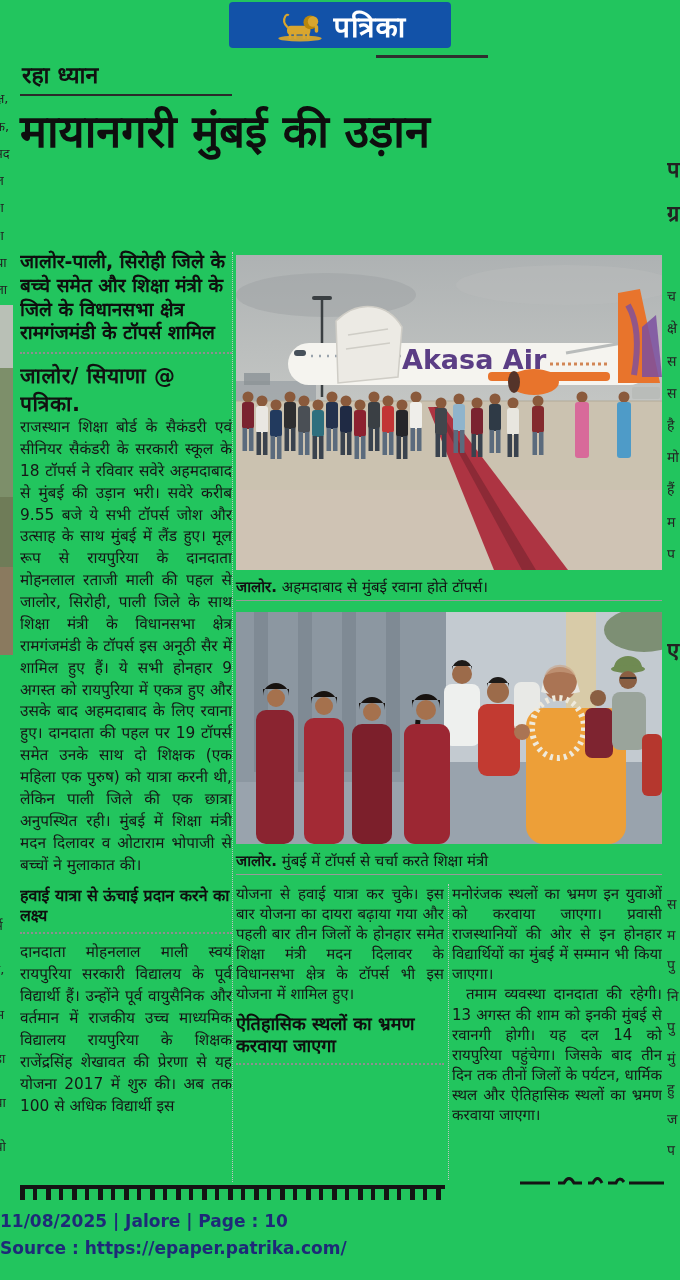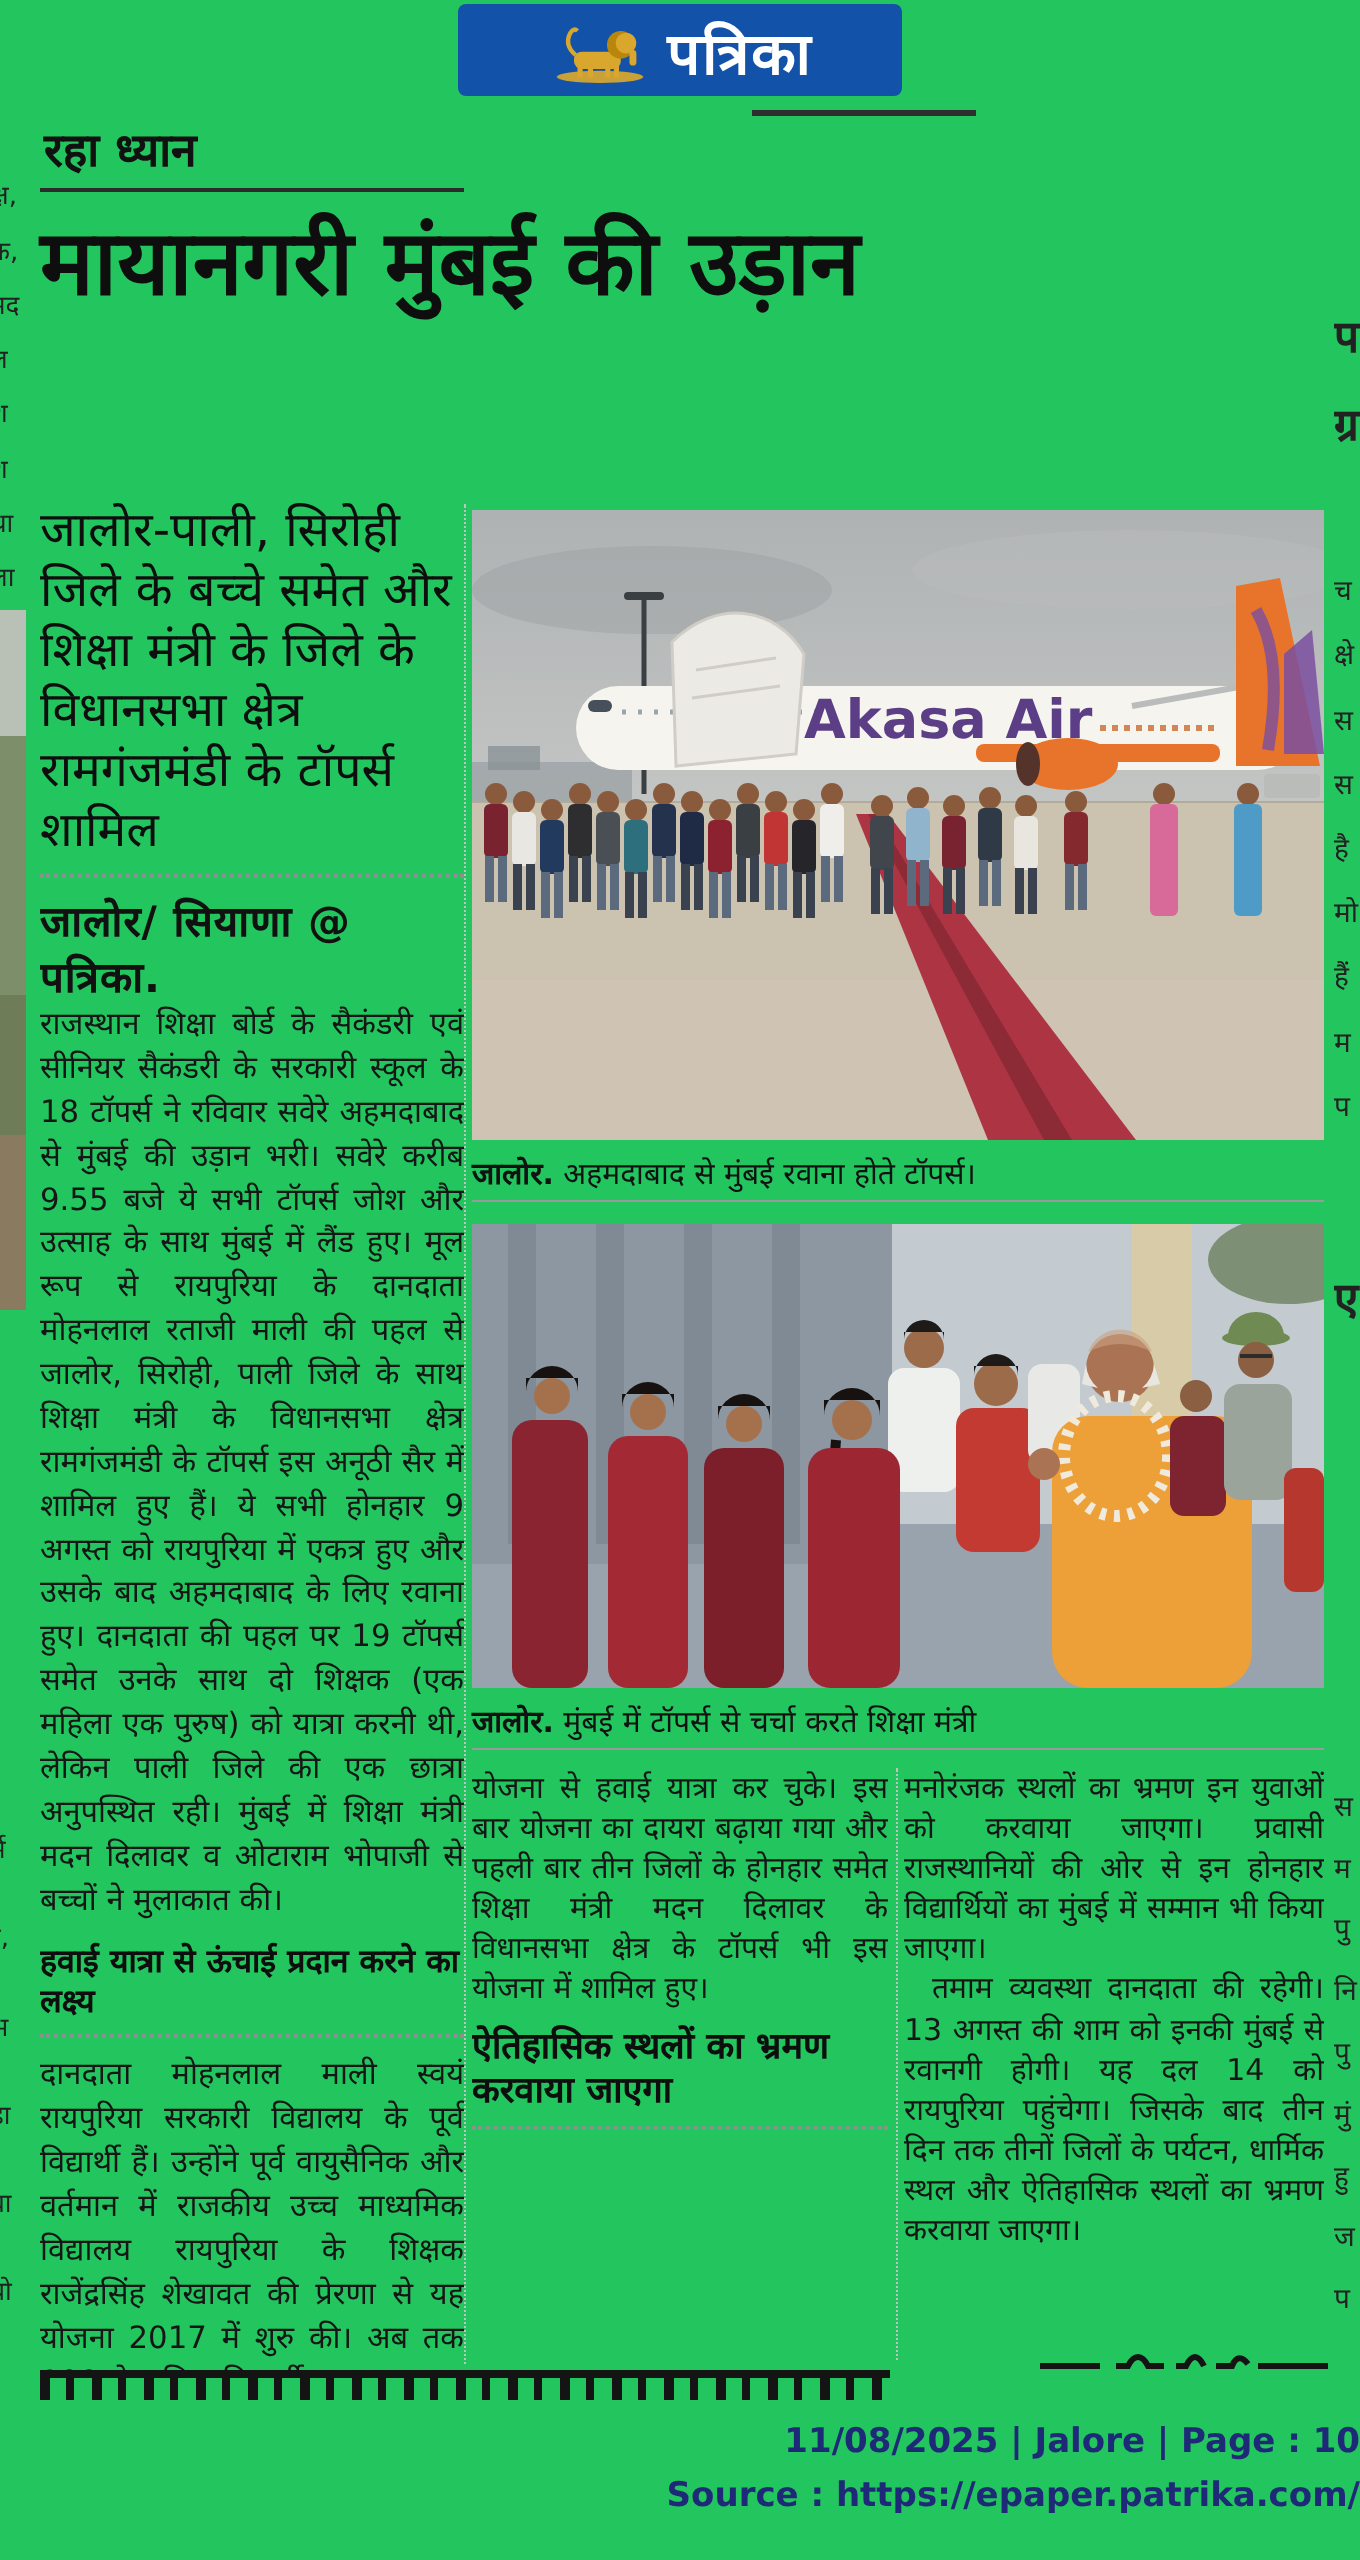--- a/index.html
+++ b/index.html
@@ -17,21 +17,21 @@
   .raha-rule{left:20px;top:94px;width:212px;height:2px;background:#2b2b2b;}
   .strip-sentence{left:240px;top:66px;width:424px;font-size:15.5px;font-weight:600;color:#1c1c1c;white-space:nowrap;overflow:hidden;}
   .strip-bar{left:376px;top:55px;width:112px;height:3px;background:#2f2f2f;}
 
   
   .headline{left:20px;top:100px;width:650px;font-size:45px;line-height:1.42;font-weight:800;color:#0e0e0e;}
   .headline span{display:block;}
 
   
   .leftcol{left:20px;top:250px;width:212px;height:935px;overflow:hidden;}
-  .subheading{font-size:24px;font-weight:400;line-height:1.25;color:#0e0e0e;}
+  .subheading{font-size:19px;font-weight:700;line-height:1.25;color:#0e0e0e;}
   .dotrule{border-top:2px dotted #8f8f8f;margin:7px 0;}
   .dateline{font-size:21px;font-weight:800;margin-top:2px;letter-spacing:.5px;}
   .bodytext{font-size:15.4px;line-height:1.42;text-align:justify;color:#161616;}
   .subhead2{font-size:16px;font-weight:700;line-height:1.22;margin-top:10px;color:#0e0e0e;}
 
   
   .photo{display:block;}
   .caption{font-size:15px;color:#121212;}
   .caption b{font-weight:800;}
   .hairline{height:1px;background:#9a9a9a;}
@@ -55,21 +55,21 @@
   .fragbody{font-size:14px;line-height:2.3;}
   .fragbold{font-size:22px;line-height:2.0;font-weight:800;}
 
   
   .clipbar{left:20px;top:1185px;width:425px;height:11px;border-top:4px solid #141414;
            background:repeating-linear-gradient(90deg,#141414 0 5px,transparent 5px 13px,#141414 13px 17px,transparent 17px 26px);}
   .left-photo-sliver{left:0;top:305px;width:13px;height:350px;
            background:linear-gradient(180deg,#b9c0b6 0 18%,#7d8f6a 18% 55%,#6f7c58 55% 75%,#8a7a5f 75% 100%);}
 
   
-  .footer{left:0;top:1208px;width:680px;text-align:right;color:#1e2a78;font-weight:700;}
+  .footer{left:0;top:1208px;width:680px;text-align:left;color:#1e2a78;font-weight:700;}
   .footer div{font-size:17px;line-height:1.6;}
 </style>
 </head>
 <body>
 
 <div id="page">
 
   <div class="abs masthead">
     <svg width="52" height="38" viewBox="0 0 60 40">
       <ellipse cx="30" cy="35.5" rx="25" ry="3.5" fill="#caa136"></ellipse>

